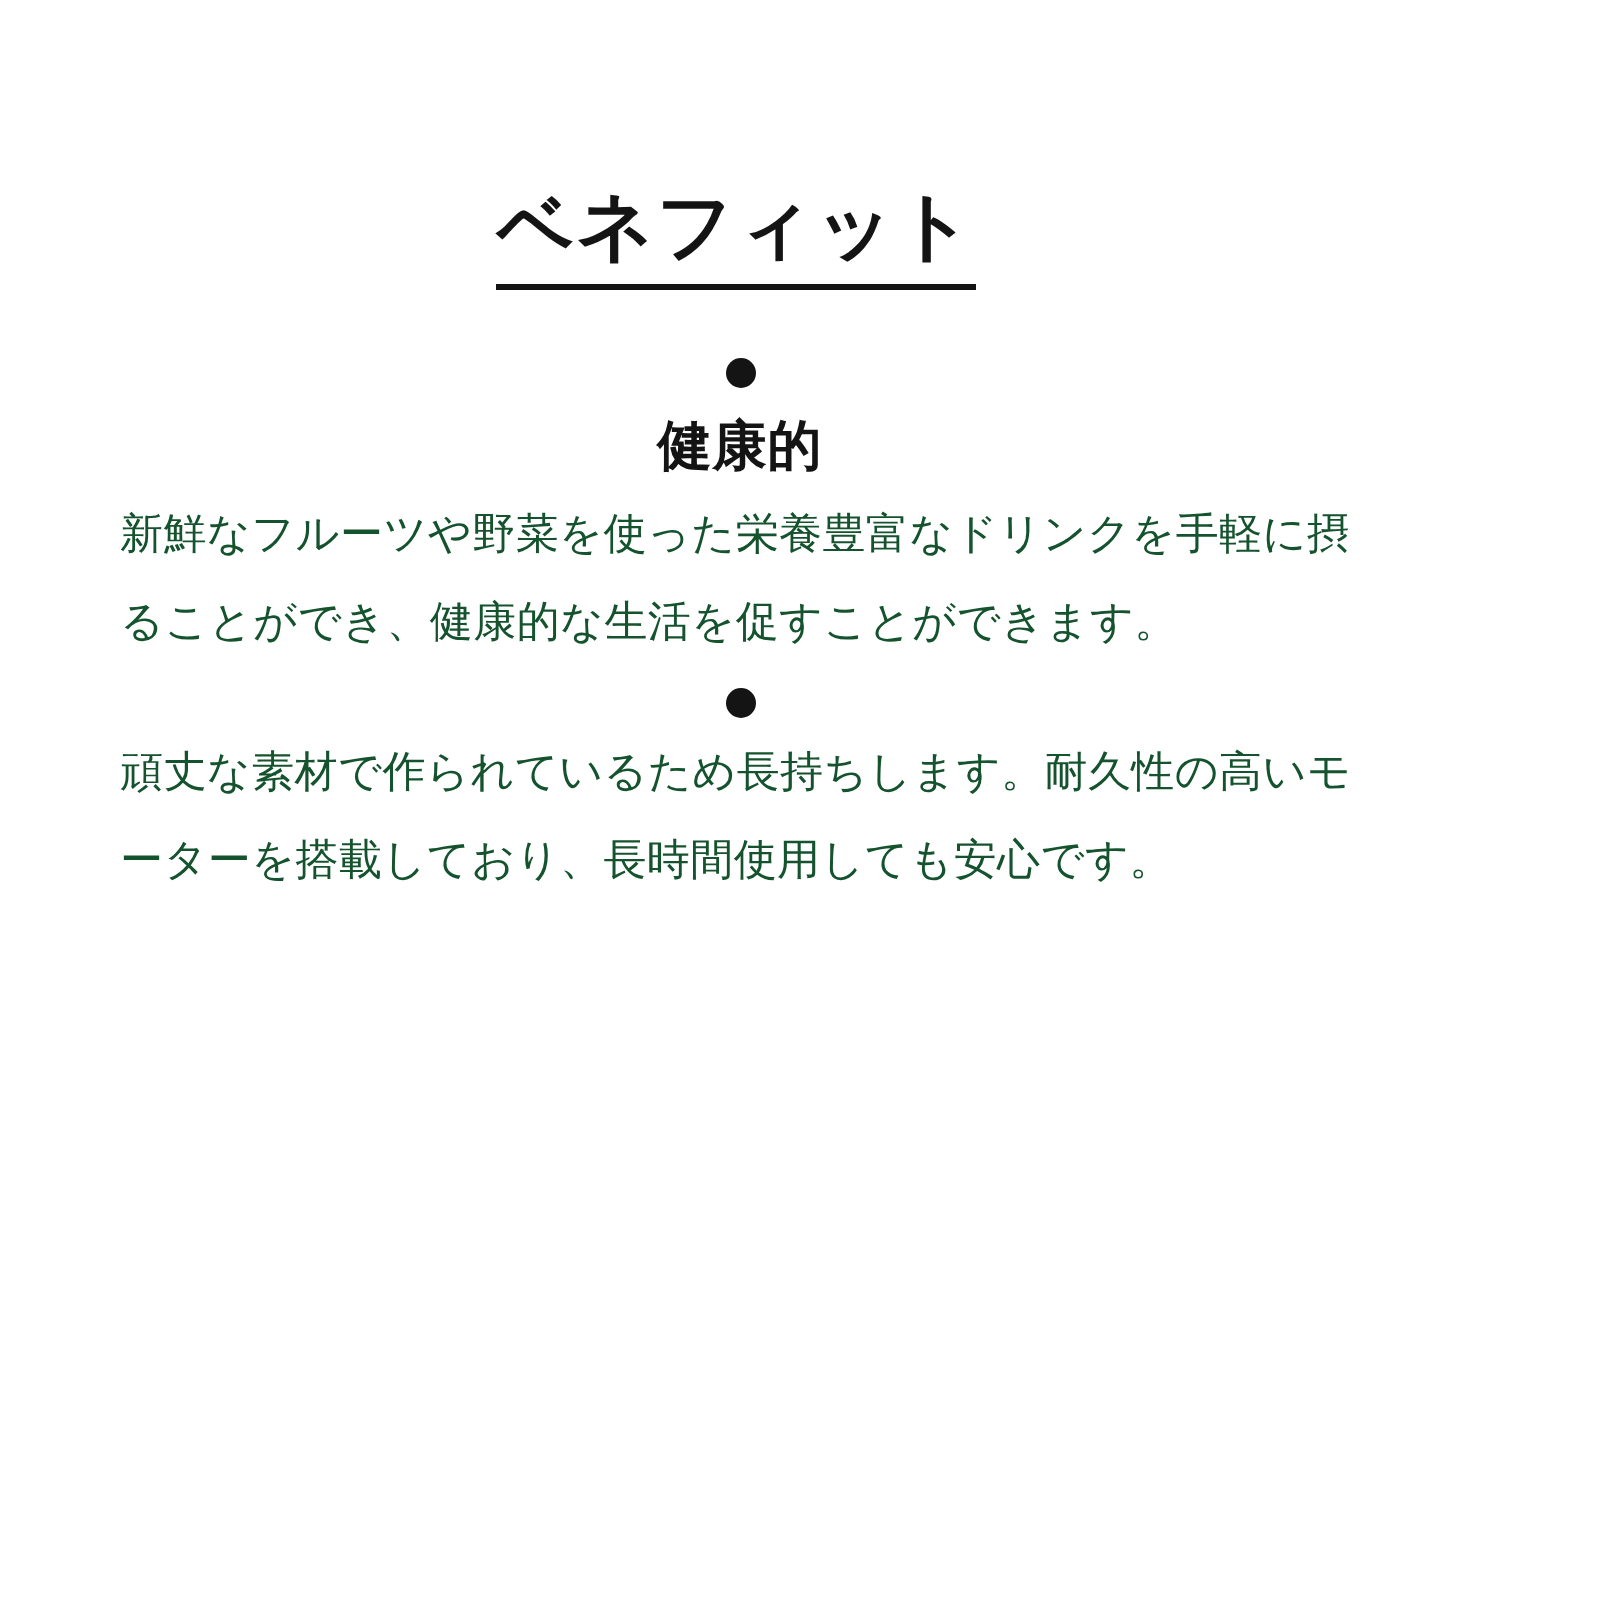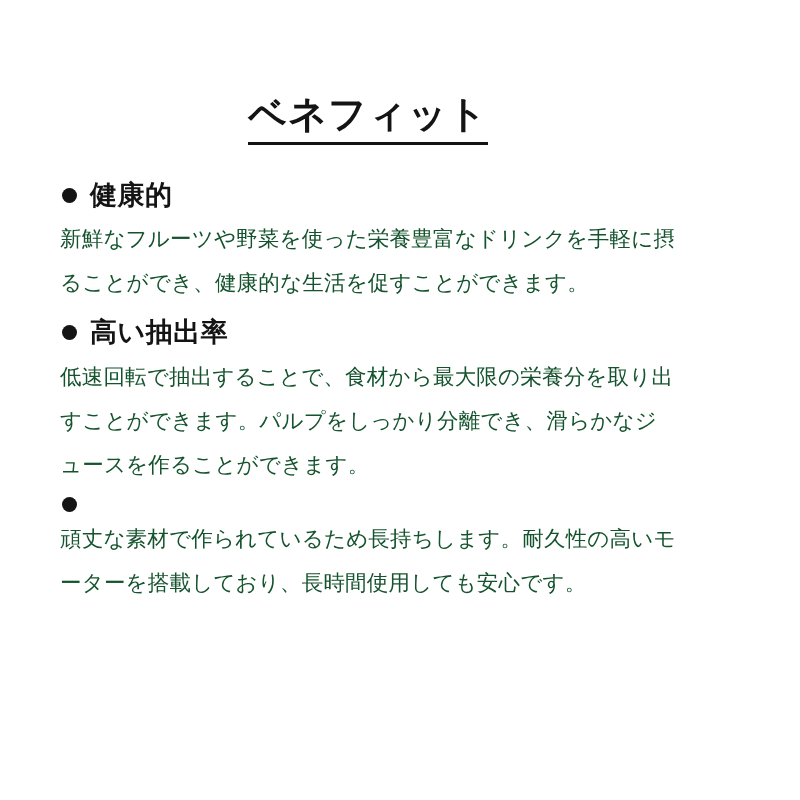--- a/index.html
+++ b/index.html
@@ -36,20 +36,21 @@
     padding-bottom: 4px;
   }
   .section {
     margin-bottom: 4px;
   }
   .section-heading {
     display: flex;
     align-items: center;
     gap: 13px;
     margin: 0 0 6px 4px;
+    flex-direction: column;
   }
   .bullet-dot {
     width: 15px;
     height: 15px;
     border-radius: 50%;
     background: #141414;
     flex: 0 0 auto;
     display: block;
   }
   .section-title {
@@ -78,27 +79,20 @@
   </h1>
 
   <div class="section">
     <div class="section-heading">
       <span class="bullet-dot"></span>
       <span class="section-title">健康的</span>
     </div>
     <p class="section-body">新鮮なフルーツや野菜を使った栄養豊富なドリンクを手軽に摂ることができ、健康的な生活を促すことができます。</p>
   </div>
 
-  <div class="section">
-    <div class="section-heading">
-      <span class="bullet-dot"></span>
-      <span class="section-title">高い抽出率</span>
-    </div>
-    <p class="section-body">低速回転で抽出することで、食材から最大限の栄養分を取り出すことができます。パルプをしっかり分離でき、滑らかなジュースを作ることができます。</p>
-  </div>
 
   <div class="section">
     <div class="section-heading">
       <span class="bullet-dot"></span>
     </div>
     <p class="section-body">頑丈な素材で作られているため長持ちします。耐久性の高いモーターを搭載しており、長時間使用しても安心です。</p>
   </div>
 
 </div>
 

